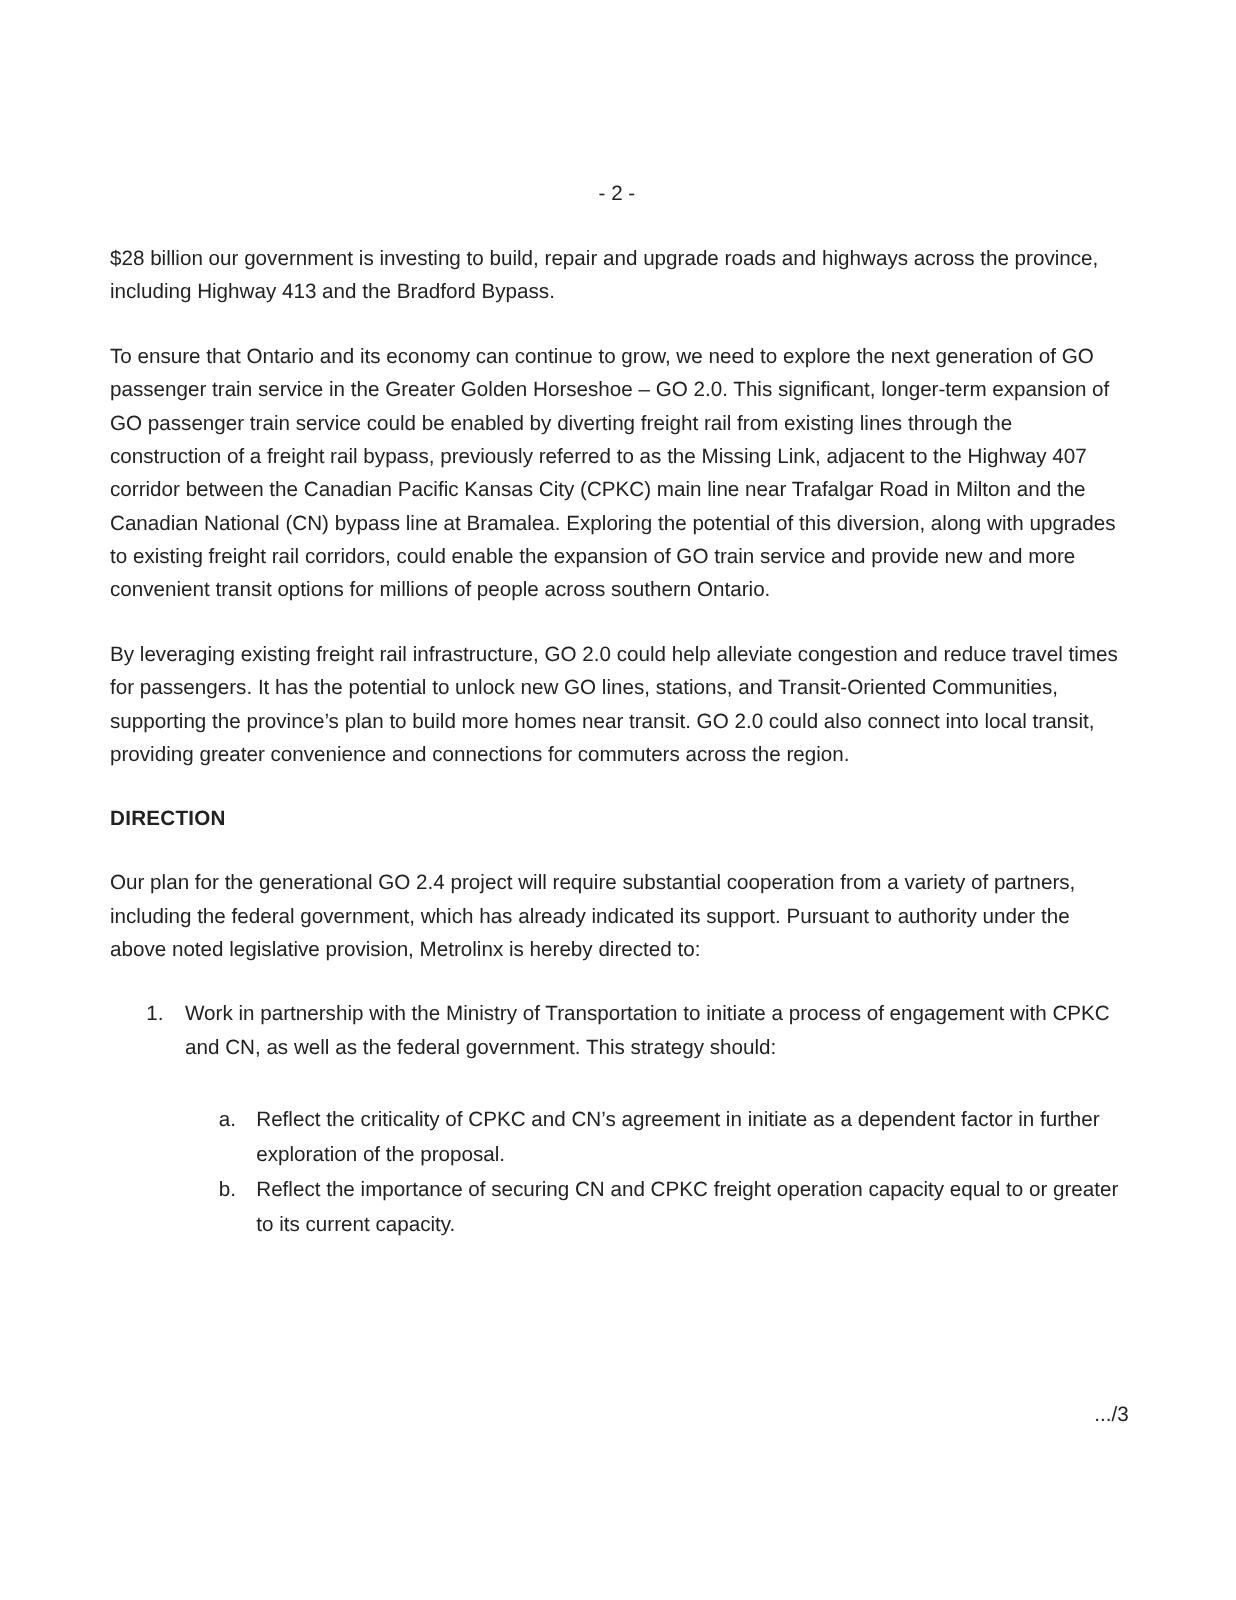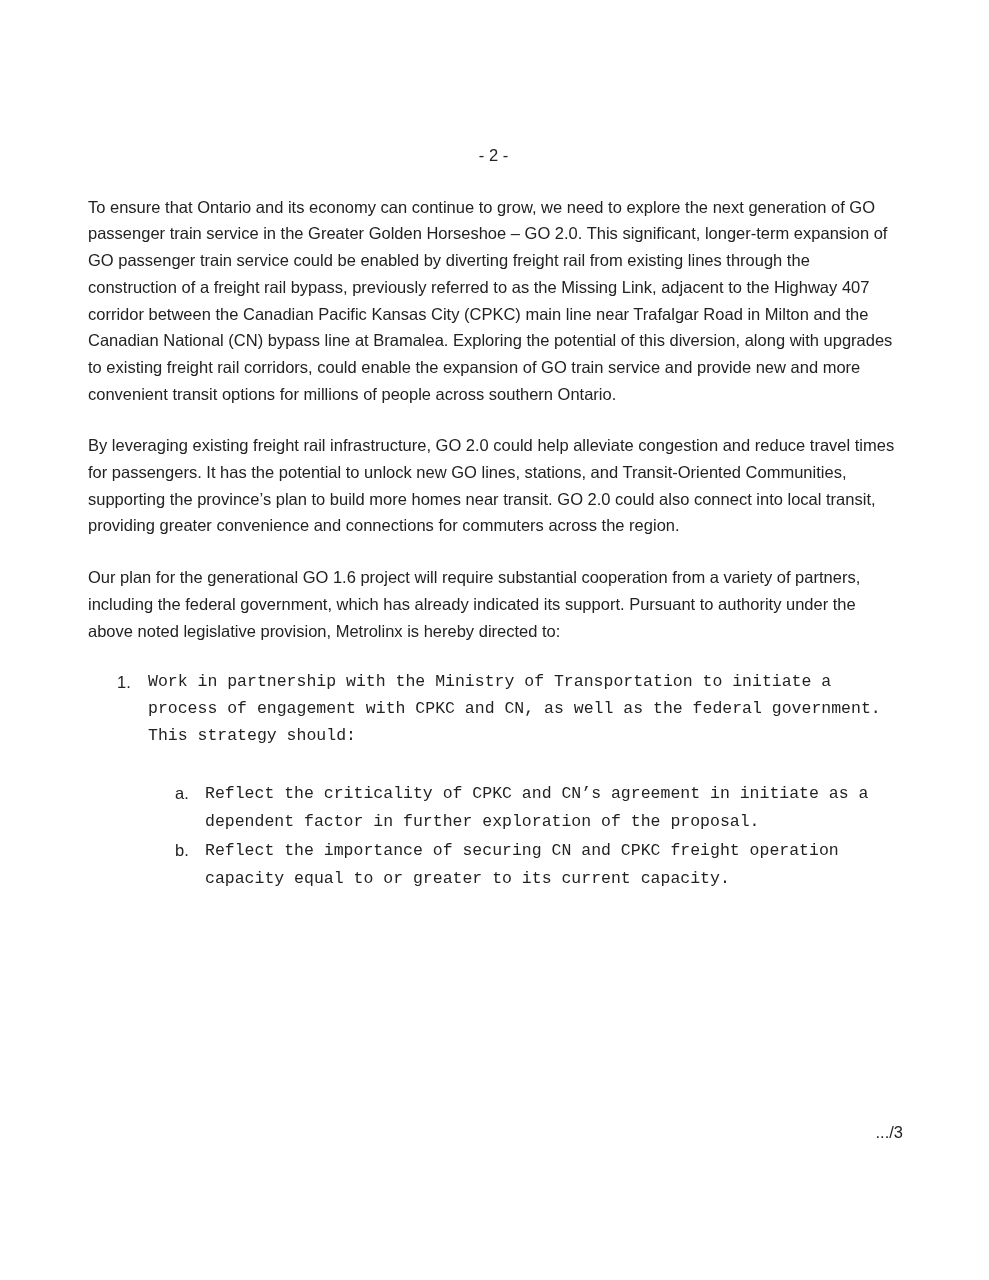--- a/index.html
+++ b/index.html
@@ -44,42 +44,44 @@
     margin-left: 29px;
   }
   .list-item.level-1 .marker { flex: 0 0 31px; }
   .sub-list { margin-top: 31px; }
   .list-item.level-2 {
     margin-left: 87px;
     line-height: 27.8px;
   }
   .list-item.level-2 + .list-item.level-2 { margin-top: 1px; }
   .list-item.level-2 .marker { flex: 0 0 30px; }
-  .list-item .item-text { flex: 1 1 auto; font-family: Liberation Mono, monospace; }
+  .list-item .item-text { flex: 1 1 auto; }
   .page-footer {
     position: absolute;
     top: 1119px;
     right: 86px;
     text-align: right;
   }
 </style>
 </head>
 <body>
 
 <div class="page">
 
   <div class="page-number">- 2 -</div>
 
+  <p class="para">$28 billion our government is investing to build, repair and upgrade roads and highways across the province, including Highway 413 and the Bradford Bypass.</p>
 
   <p class="para">To ensure that Ontario and its economy can continue to grow, we need to explore the next generation of GO passenger train service in the Greater Golden Horseshoe – GO 2.0. This significant, longer-term expansion of GO passenger train service could be enabled by diverting freight rail from existing lines through the construction of a freight rail bypass, previously referred to as the Missing Link, adjacent to the Highway 407 corridor between the Canadian Pacific Kansas City (CPKC) main line near Trafalgar Road in Milton and the Canadian National (CN) bypass line at Bramalea. Exploring the potential of this diversion, along with upgrades to existing freight rail corridors, could enable the expansion of GO train service and provide new and more convenient transit options for millions of people across southern Ontario.</p>
 
   <p class="para">By leveraging existing freight rail infrastructure, GO 2.0 could help alleviate congestion and reduce travel times for passengers. It has the potential to unlock new GO lines, stations, and Transit-Oriented Communities, supporting the province’s plan to build more homes near transit. GO 2.0 could also connect into local transit, providing greater convenience and connections for commuters across the region.</p>
 
+  <h2 class="heading">DIRECTION</h2>
 
-  <p class="para">Our plan for the generational GO 1.6 project will require substantial cooperation from a variety of partners, including the federal government, which has already indicated its support. Pursuant to authority under the above noted legislative provision, Metrolinx is hereby directed to:</p>
+  <p class="para">Our plan for the generational GO 2.4 project will require substantial cooperation from a variety of partners, including the federal government, which has already indicated its support. Pursuant to authority under the above noted legislative provision, Metrolinx is hereby directed to:</p>
 
   <div class="list-item level-1">
     <span class="marker">1.</span>
     <span class="item-text">Work in partnership with the Ministry of Transportation to initiate a process of engagement with CPKC and CN, as well as the federal government. This strategy should:</span>
   </div>
 
   <div class="sub-list">
     <div class="list-item level-2">
       <span class="marker">a.</span>
       <span class="item-text">Reflect the criticality of CPKC and CN’s agreement in initiate as a dependent factor in further exploration of the proposal.</span>

